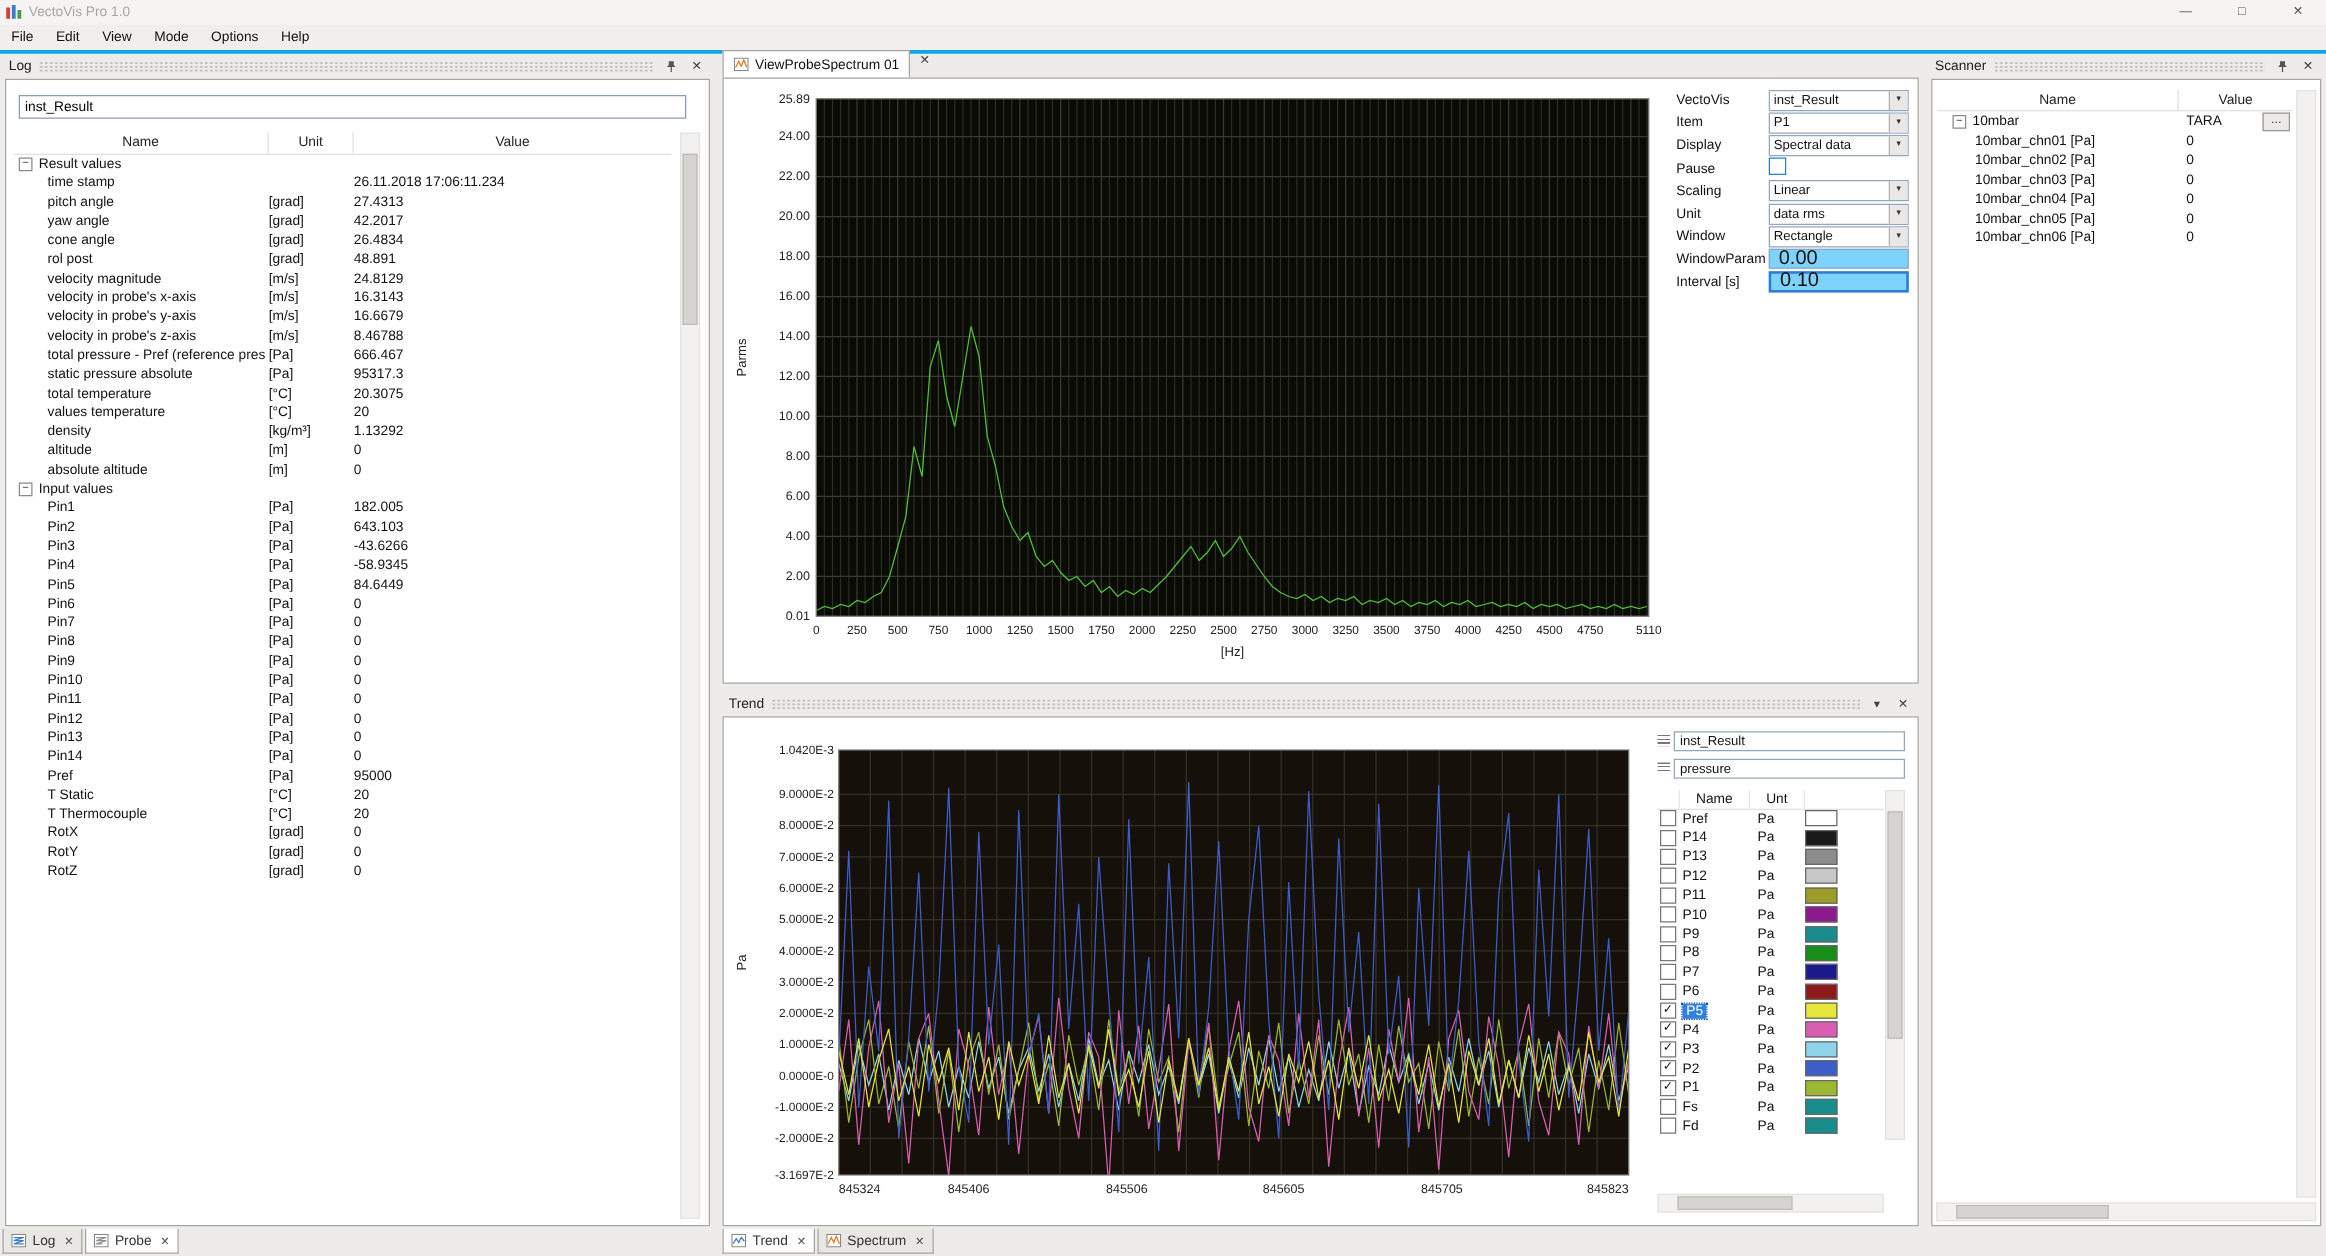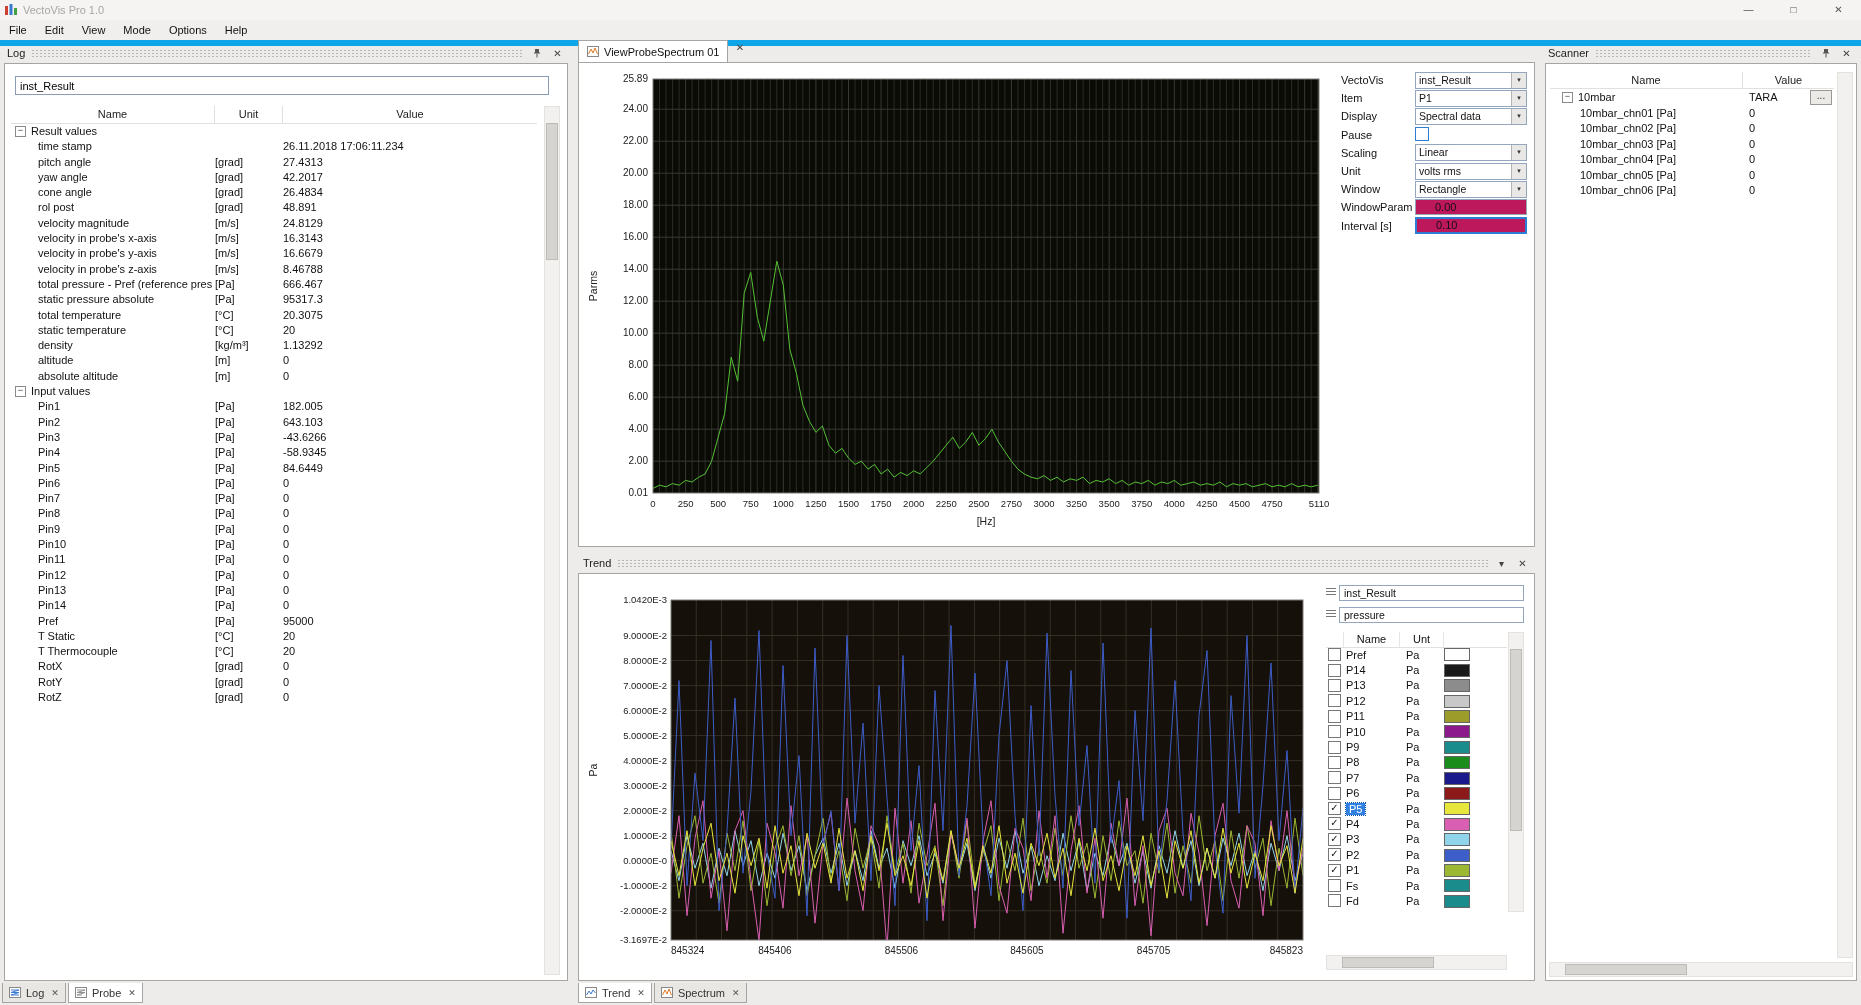--- a/index.html
+++ b/index.html
@@ -2,21 +2,21 @@
 <html><head>
 <meta charset="utf-8">
 <style>
   html,body{margin:0;padding:0}
   body{width:1861px;height:1005px;position:relative;background:#eeecea;font-family:"Liberation Sans",sans-serif;font-size:11px;color:#111;overflow:hidden}
   
   .titlebar{position:absolute;left:0;top:0;width:100%;height:20px;background:#f5f4f2;display:flex;align-items:center;border-bottom:1px solid #e3e1de}
   .title-text{color:#a8a6a2;margin-left:5px;font-size:11px}
   .win-controls{margin-left:auto;display:flex}
   .win-btn{width:45px;height:20px;text-align:center;line-height:19px;color:#555;font-size:10px}
-  .menubar{position:absolute;left:0;top:20px;width:100%;height:20px;background:#f0efed;display:flex;align-items:center;border-bottom:6px solid #0ea5e9}
+  .menubar{position:absolute;left:0;top:20px;width:100%;height:20px;background:#f0efed;display:flex;align-items:center;border-bottom:3px solid #0ea5e9}
   .menu-item{padding:0 9px;height:20px;line-height:20px;color:#111}
   
   .panel{position:absolute}
   .panel-header{height:20px;display:flex;align-items:center;padding:0 5px;gap:6px}
   .panel-title{font-size:11px;color:#222;white-space:nowrap}
   .dots{flex:1;height:9px;background-image:radial-gradient(circle,#b8b6b2 0.8px,transparent 1px);background-size:4px 3px}
   .hdr-icon{width:15px;height:15px;display:flex;align-items:center;justify-content:center;color:#444;font-size:10px}
   .panel-body{position:absolute;left:2px;right:2px;top:20px;bottom:0;background:#fff;border:1px solid #a7a5a1}
   
   #log-panel{left:2px;top:43px;width:568px;height:938px}
@@ -43,21 +43,21 @@
   #center-top{left:578px;top:40px;width:957px;height:507px}
   .top-tabstrip{position:absolute;left:0;top:0;height:22px;display:flex;align-items:flex-start;gap:4px}
   .doc-tab{height:21px;display:flex;align-items:center;gap:5px;padding:0 8px;border:1px solid #a7a5a1;border-bottom:none;background:#fff}
   #center-content{position:absolute;left:0;top:22px;right:0;bottom:0;background:#fff;border:1px solid #a7a5a1}
   #spectrum-props{position:absolute;left:762px;top:8px;width:186px}
   .prop-row{display:flex;height:18.2px;align-items:center}
   .prop-label{width:74px;font-size:11px;color:#111;white-space:nowrap;overflow:hidden}
   .combo{flex:1;height:15px;border:1px solid #94a6bc;display:flex;background:#fff;align-items:stretch}
   .combo-text{flex:1;padding:0 3px;font-size:10.5px;line-height:14px;overflow:hidden;white-space:nowrap}
   .combo-btn{width:14px;background:#e9e8e6;border-left:1px solid #b5b3b0;text-align:center;font-size:7px;line-height:13px;color:#333}
-  .textfield{flex:1;height:14px;border:1px solid #94a6bc;padding:0 19px;font-size:11px;line-height:14px;background:#be185d}
+  .textfield{flex:1;height:14px;border:1px solid #94a6bc;padding:0 7px;font-size:16px;line-height:14px;background:#7dd3fc}
   .textfield.focused{border:2px solid #2d7dd2;height:13px;line-height:12px}
   .checkbox{width:12px;height:12px;border:1px solid #2d7dd2;background:#fff;display:inline-block}
   
   #trend-panel{left:578px;top:553px;width:957px;height:428px}
   #trend-content{position:absolute;left:0;top:20px;right:0;bottom:0;background:#fff;border:1px solid #a7a5a1}
   #trend-side{position:absolute;left:747px;top:10px;width:198px;bottom:6px}
   .side-combo{display:flex;height:17px;margin-bottom:5px;align-items:center;gap:3px}
   .lines-icon{width:10px;height:9px;background:repeating-linear-gradient(#777 0 1px,transparent 1px 3px);flex:0 0 auto}
   .side-field{flex:1;height:14px;border:1px solid #94a6bc;padding:0 4px;line-height:14px;background:#fff;font-size:10.5px}
   .legend-header{position:absolute;left:0;top:48px;right:17px;height:15px;display:grid;grid-template-columns:18px 56px 44px 1fr;border-bottom:1px solid #e2e0dd}
@@ -189,21 +189,21 @@
           <div class="log-name">static pressure absolute</div>
           <div class="log-unit">[Pa]</div>
           <div class="log-value">95317.3</div>
         </div>
         <div class="log-row">
           <div class="log-name">total temperature</div>
           <div class="log-unit">[°C]</div>
           <div class="log-value">20.3075</div>
         </div>
         <div class="log-row">
-          <div class="log-name">static temperature</div>
+          <div class="log-name">values temperature</div>
           <div class="log-unit">[°C]</div>
           <div class="log-value">20</div>
         </div>
         <div class="log-row">
           <div class="log-name">density</div>
           <div class="log-unit">[kg/m³]</div>
           <div class="log-value">1.13292</div>
         </div>
         <div class="log-row">
           <div class="log-name">altitude</div>
@@ -547,21 +547,21 @@
         <div class="prop-row">
           <div class="prop-label">Scaling</div>
           <div class="combo">
             <span class="combo-text">Linear</span>
             <span class="combo-btn">▾</span>
           </div>
         </div>
         <div class="prop-row">
           <div class="prop-label">Unit</div>
           <div class="combo">
-            <span class="combo-text">volts rms</span>
+            <span class="combo-text">data rms</span>
             <span class="combo-btn">▾</span>
           </div>
         </div>
         <div class="prop-row">
           <div class="prop-label">Window</div>
           <div class="combo">
             <span class="combo-text">Rectangle</span>
             <span class="combo-btn">▾</span>
           </div>
         </div>

